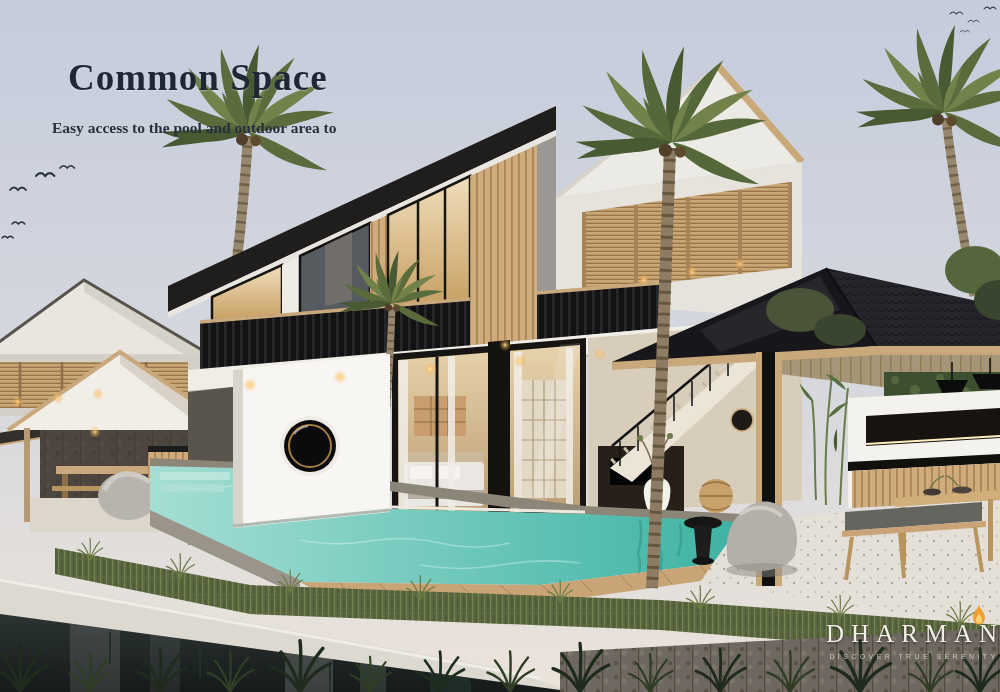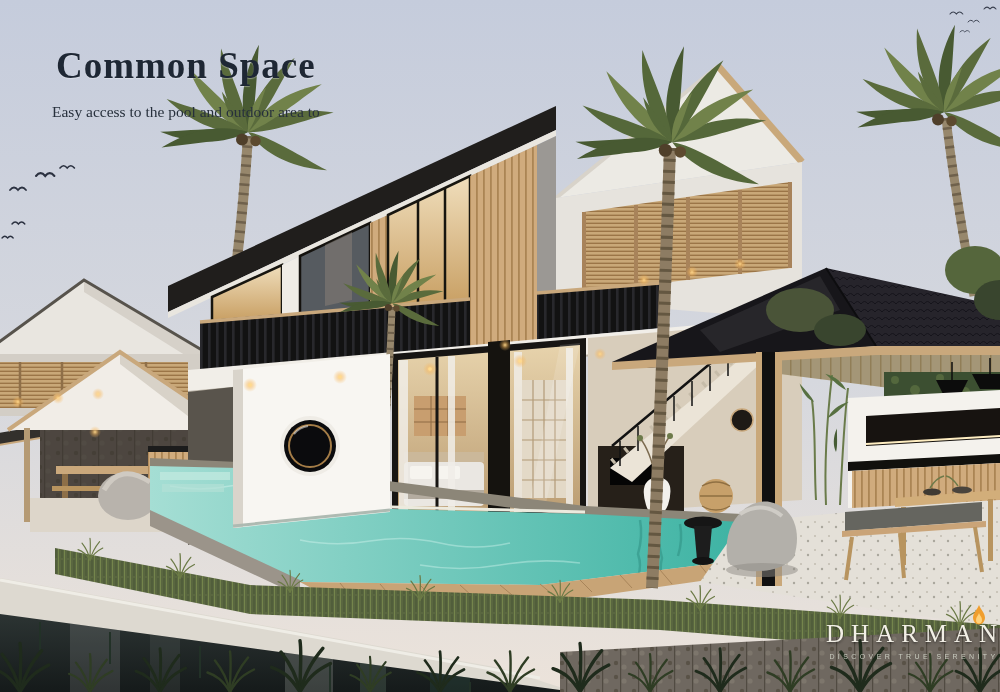--- a/index.html
+++ b/index.html
@@ -1,22 +1,22 @@
 <!DOCTYPE html>
 <html><head>
 <meta charset="utf-8">
 <style>
   html,body{margin:0;padding:0;background:#222;}
   .stage{position:relative;width:1000px;height:692px;overflow:hidden;
          font-family:"Liberation Serif",serif;}
   .stage svg.scene{position:absolute;left:0;top:0;}
   .title-block{position:absolute;left:52px;top:40px;width:340px;color:#1e2734;}
-  .title-block h1{margin:4px;font-size:37px;font-weight:700;letter-spacing:1px;
+  .title-block h1{margin:16px;font-size:37px;font-weight:700;letter-spacing:1px;
                   color:#1e2734;text-shadow:0 1px 1px rgba(255,255,255,.35);}
-  .subtitle{margin-top:12px;font-size:15.5px;font-weight:400;color:#27303c;line-height:1.7;}
+  .subtitle{margin-top:12px;font-size:15.5px;font-weight:700;color:#27303c;line-height:1.7;}
   .logo{position:absolute;left:826px;top:620px;width:176px;text-align:center;}
   .brand{font-size:25px;font-weight:400;letter-spacing:7px;color:#f2efe6;
          text-shadow:0 1px 3px rgba(0,0,0,.6);line-height:1.1;}
   .tagline{margin-top:5px;font-family:"Liberation Sans",sans-serif;font-size:7px;
            letter-spacing:3.4px;color:#d9ddd0;opacity:.85;}
   .flame{position:absolute;right:16px;top:-15px;width:14px;height:21px;}
 </style>
 </head>
 <body>
 

